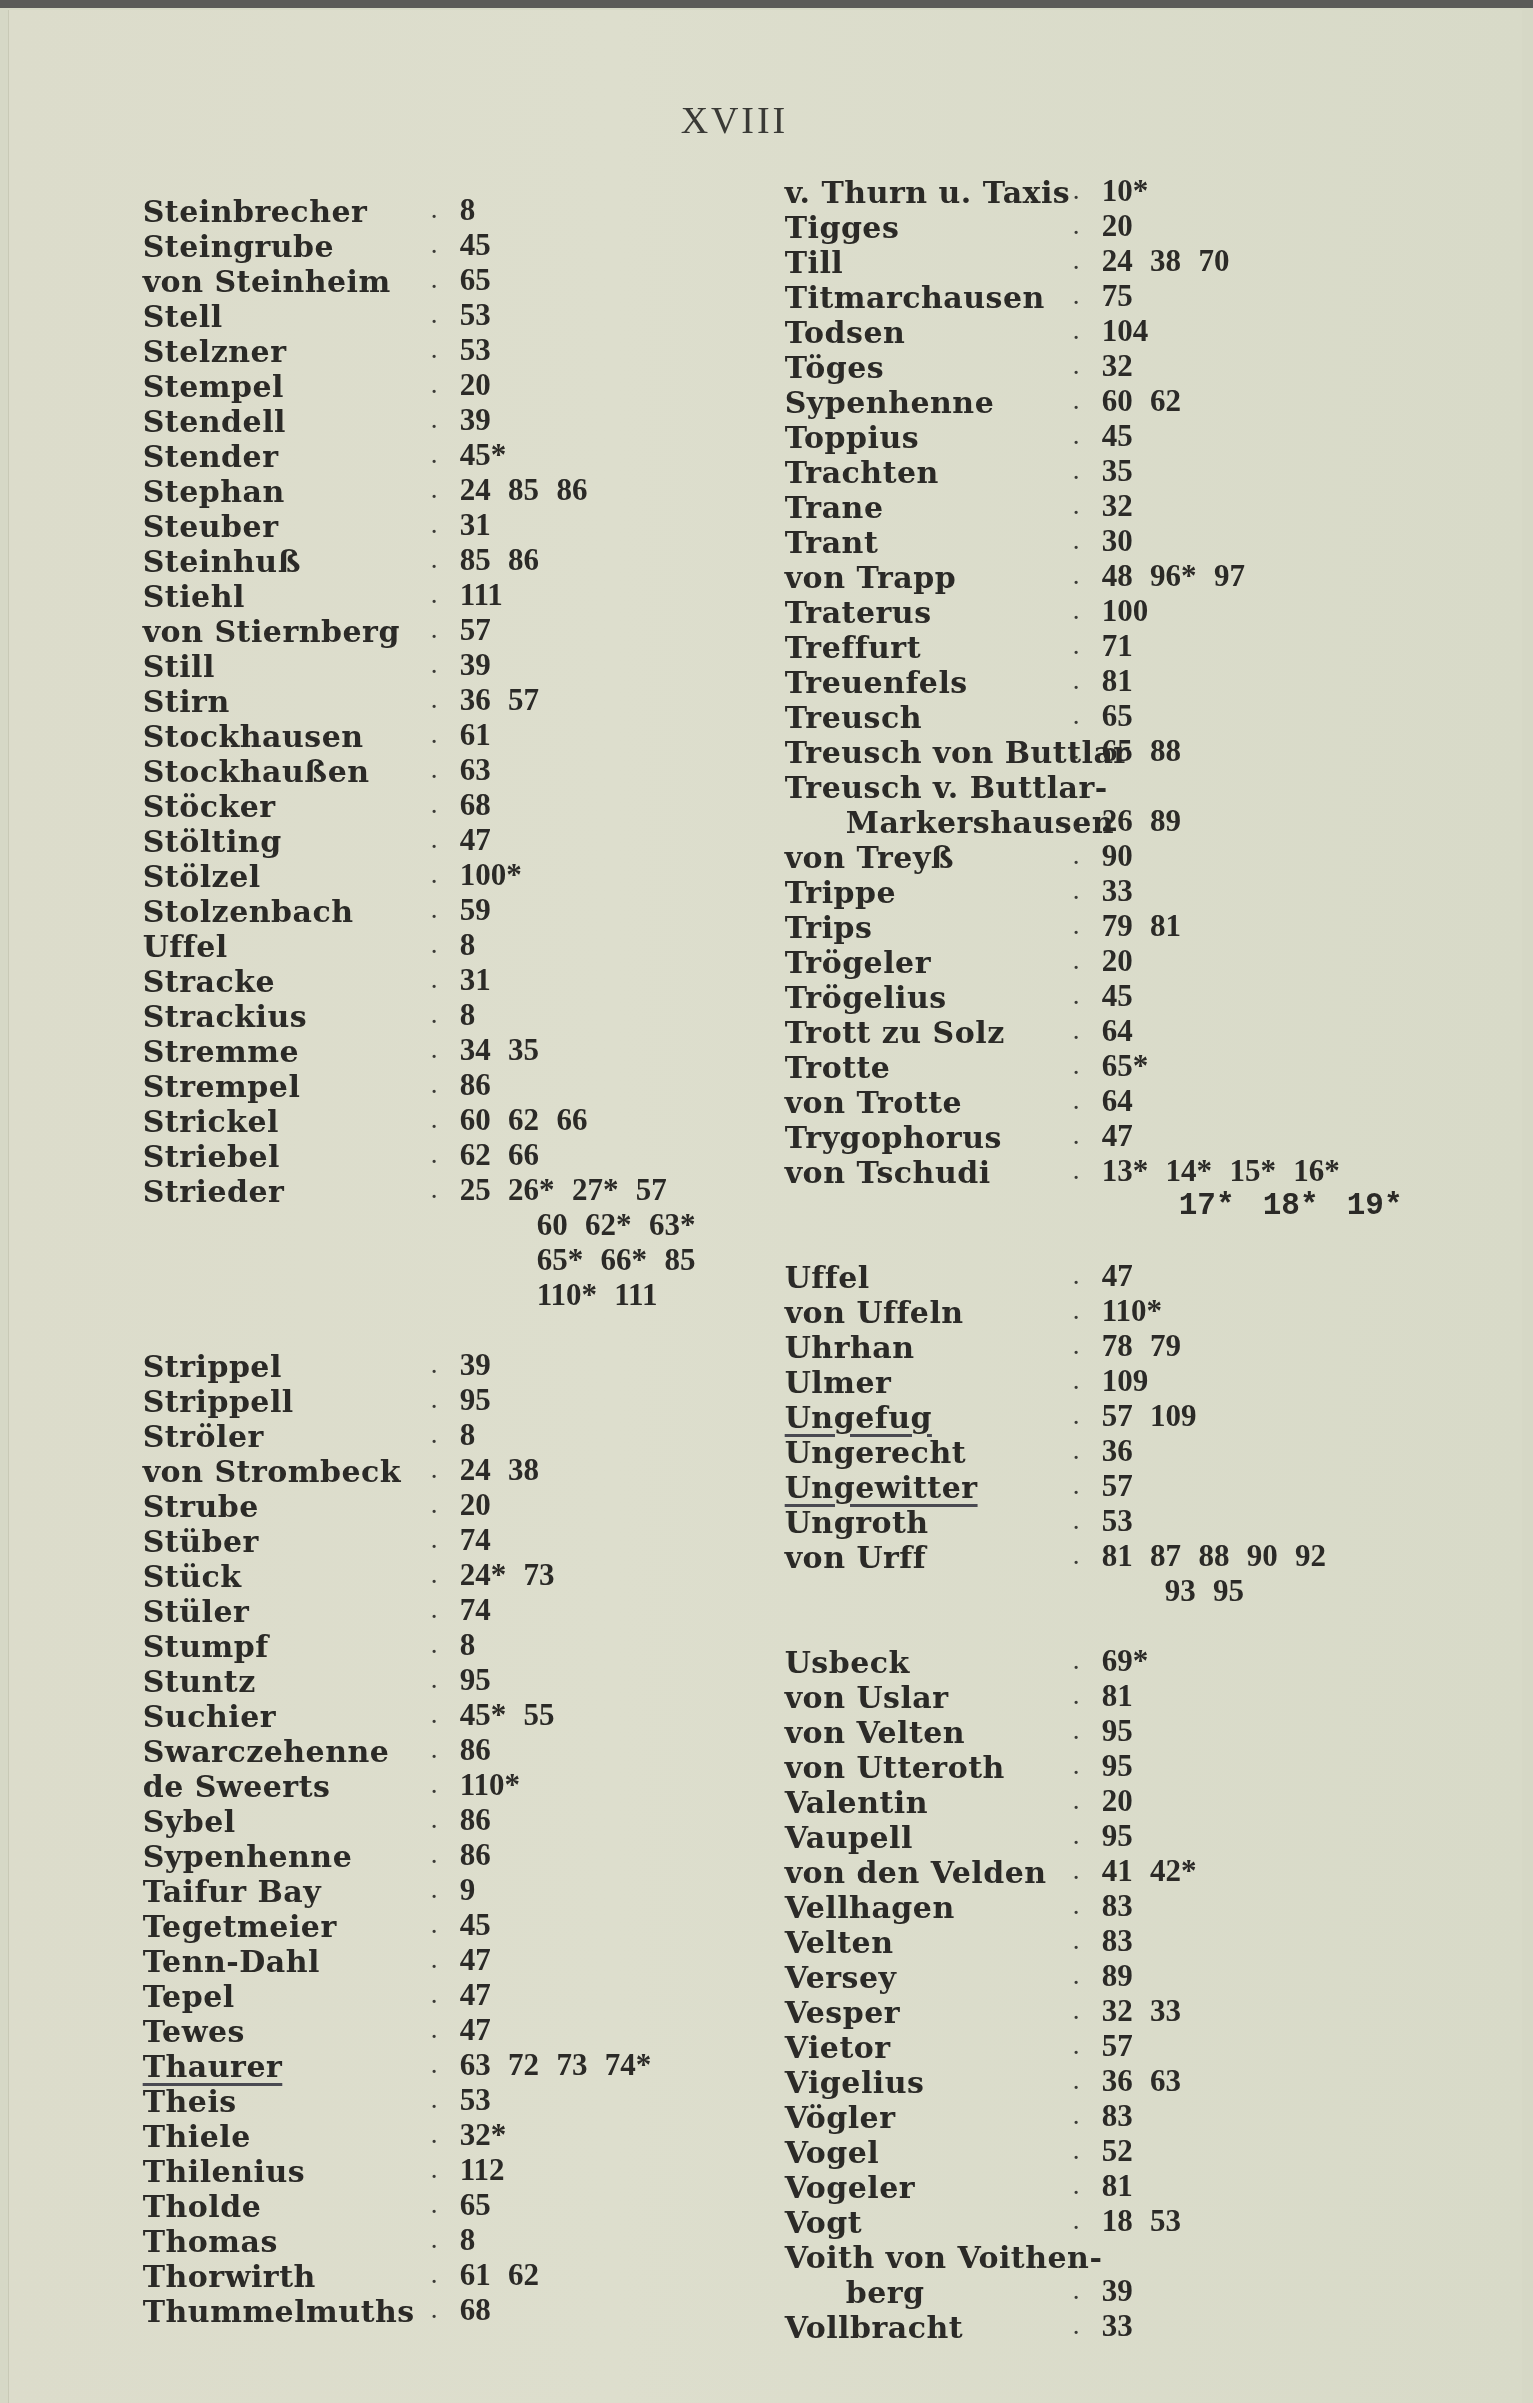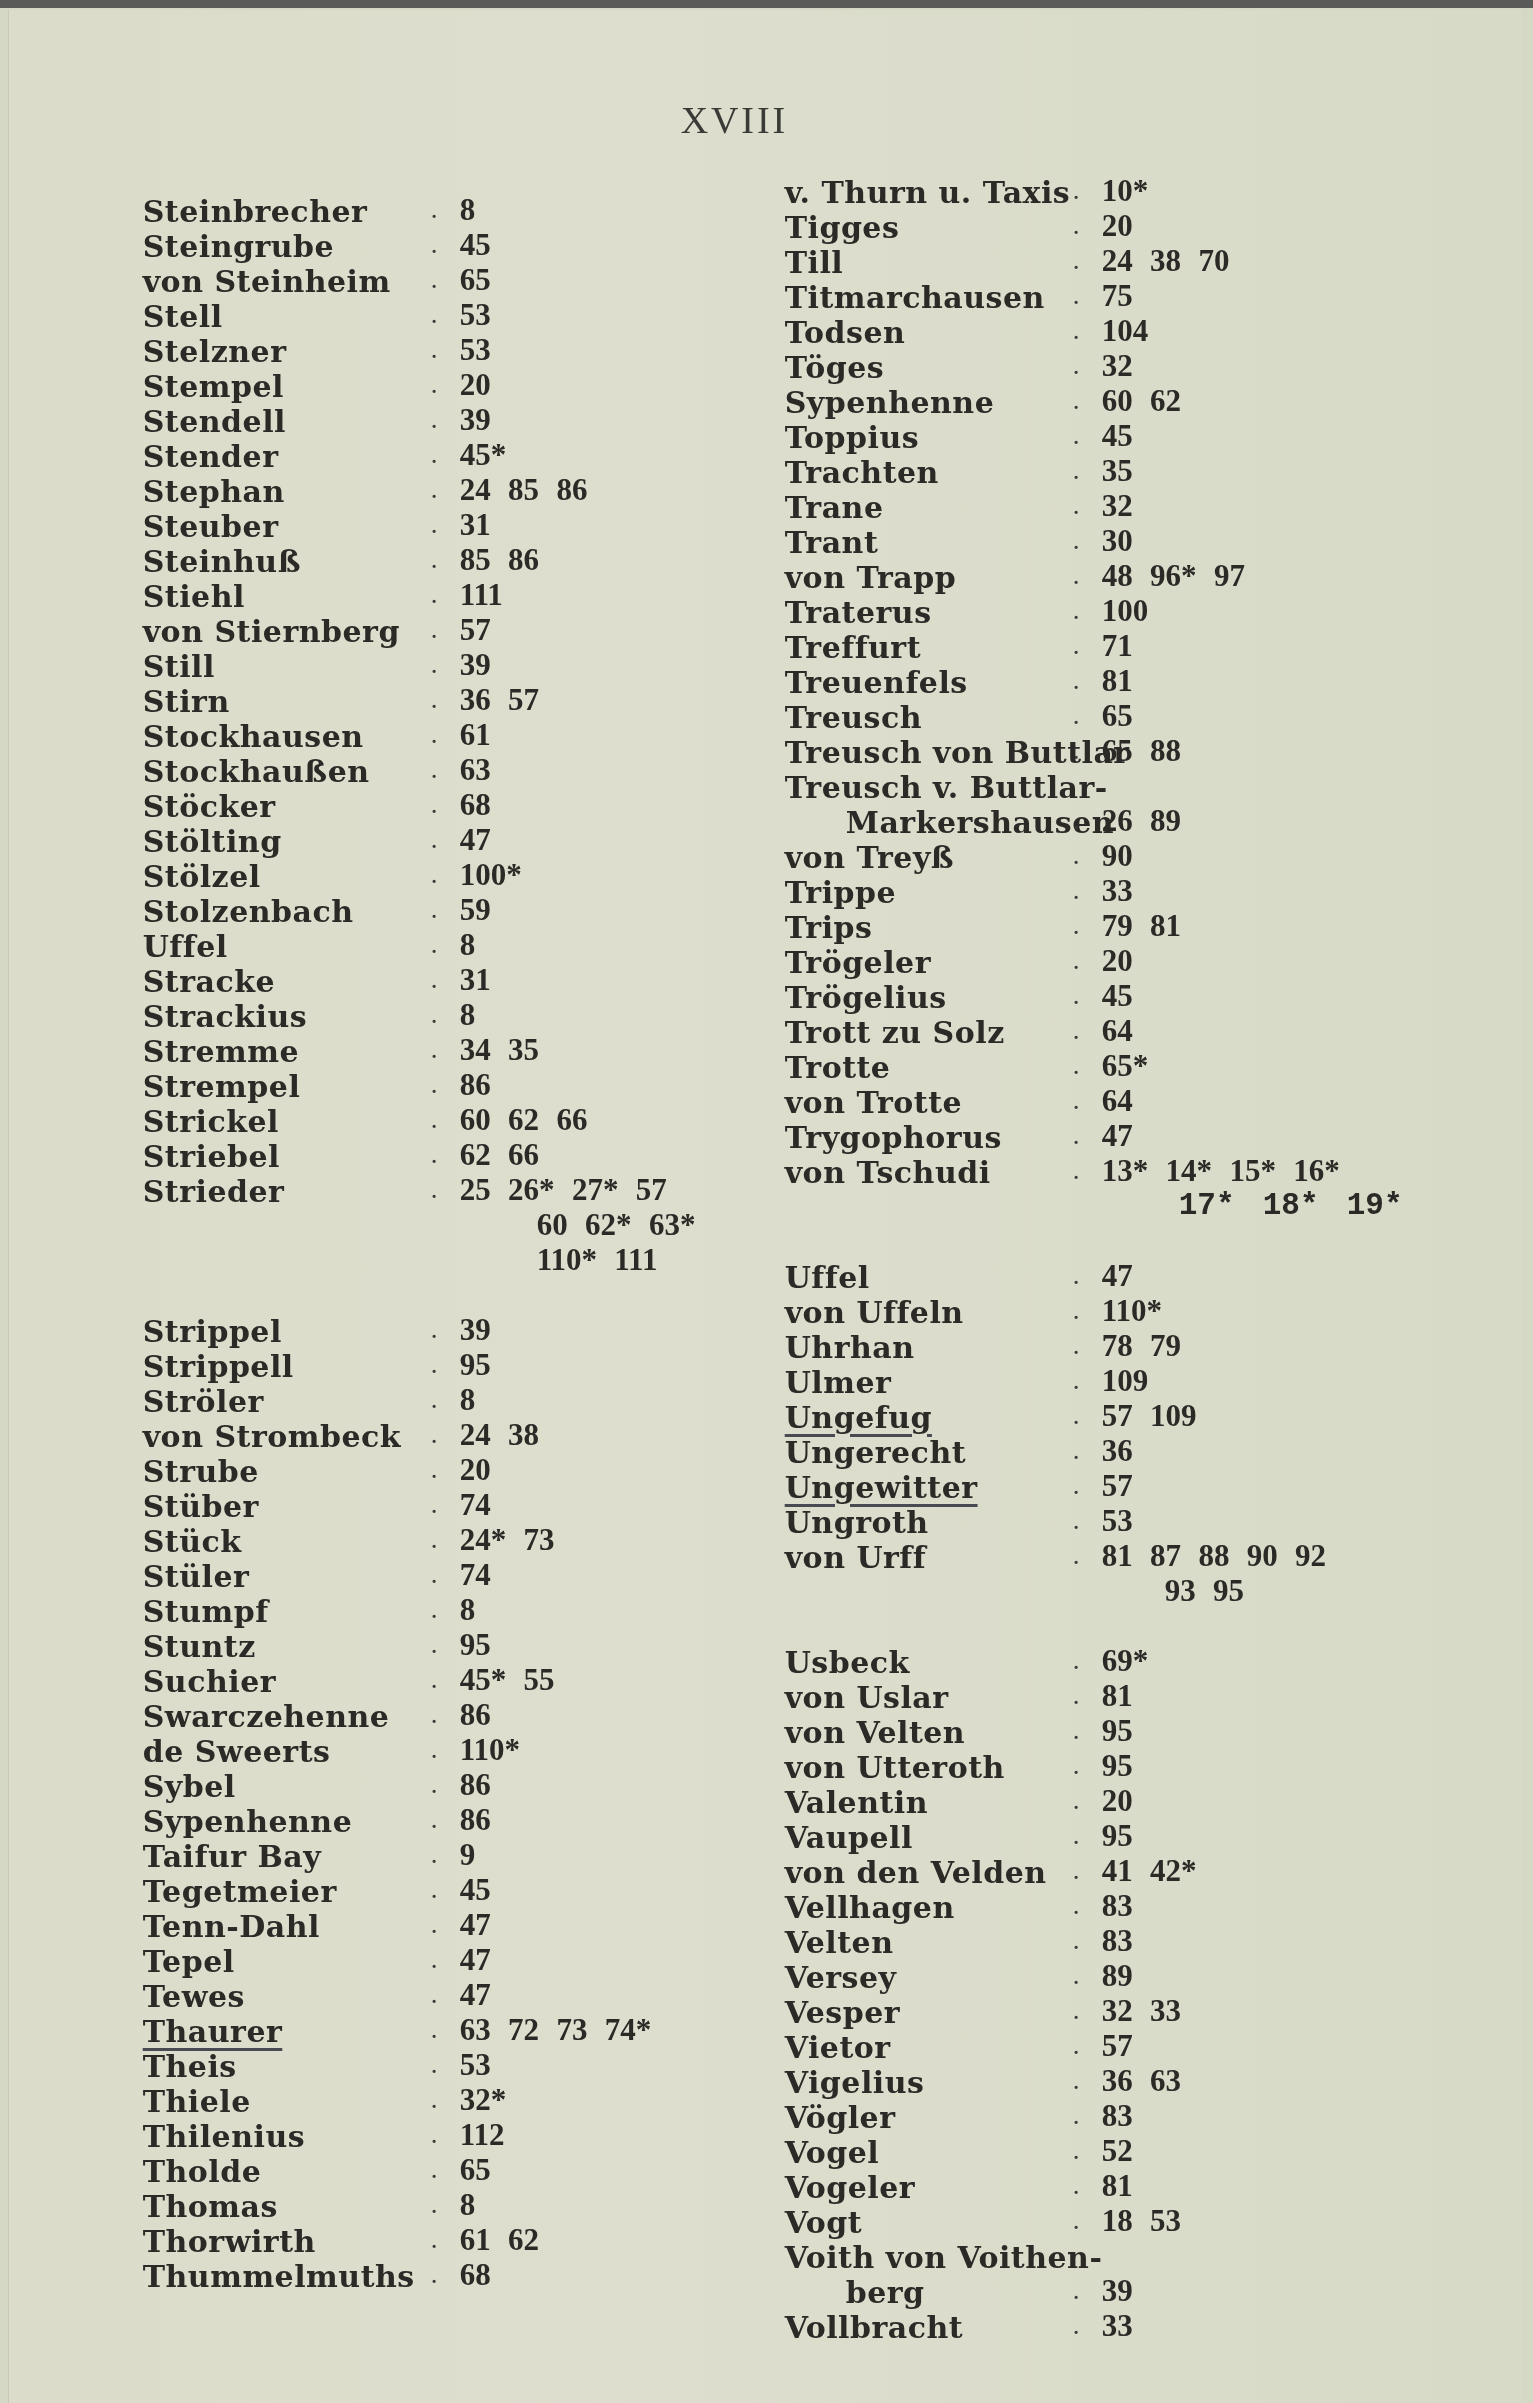--- a/index.html
+++ b/index.html
@@ -194,20 +194,23 @@
       </div>
       <div class="entry">
         <span class="name">Strieder</span>
         <span class="dots" style="left: 288px;">.</span>
         <span class="pages" style="left: 317px;">25  26*  27*  57</span>
       </div>
       <div class="entry cont">
         <span class="pages" style="left: 394px;">60  62*  63*</span>
       </div>
       <div class="entry cont">
+        <span class="pages" style="left: 394px;">65*  66*  85</span>
+      </div>
+      <div class="entry cont">
         <span class="pages" style="left: 394px;">110*  111</span>
       </div>
       <div class="gap"></div>
       <div class="entry">
         <span class="name">Strippel</span>
         <span class="dots" style="left: 288px;">.</span>
         <span class="pages" style="left: 317px;">39</span>
       </div>
       <div class="entry">
         <span class="name">Strippell</span>

